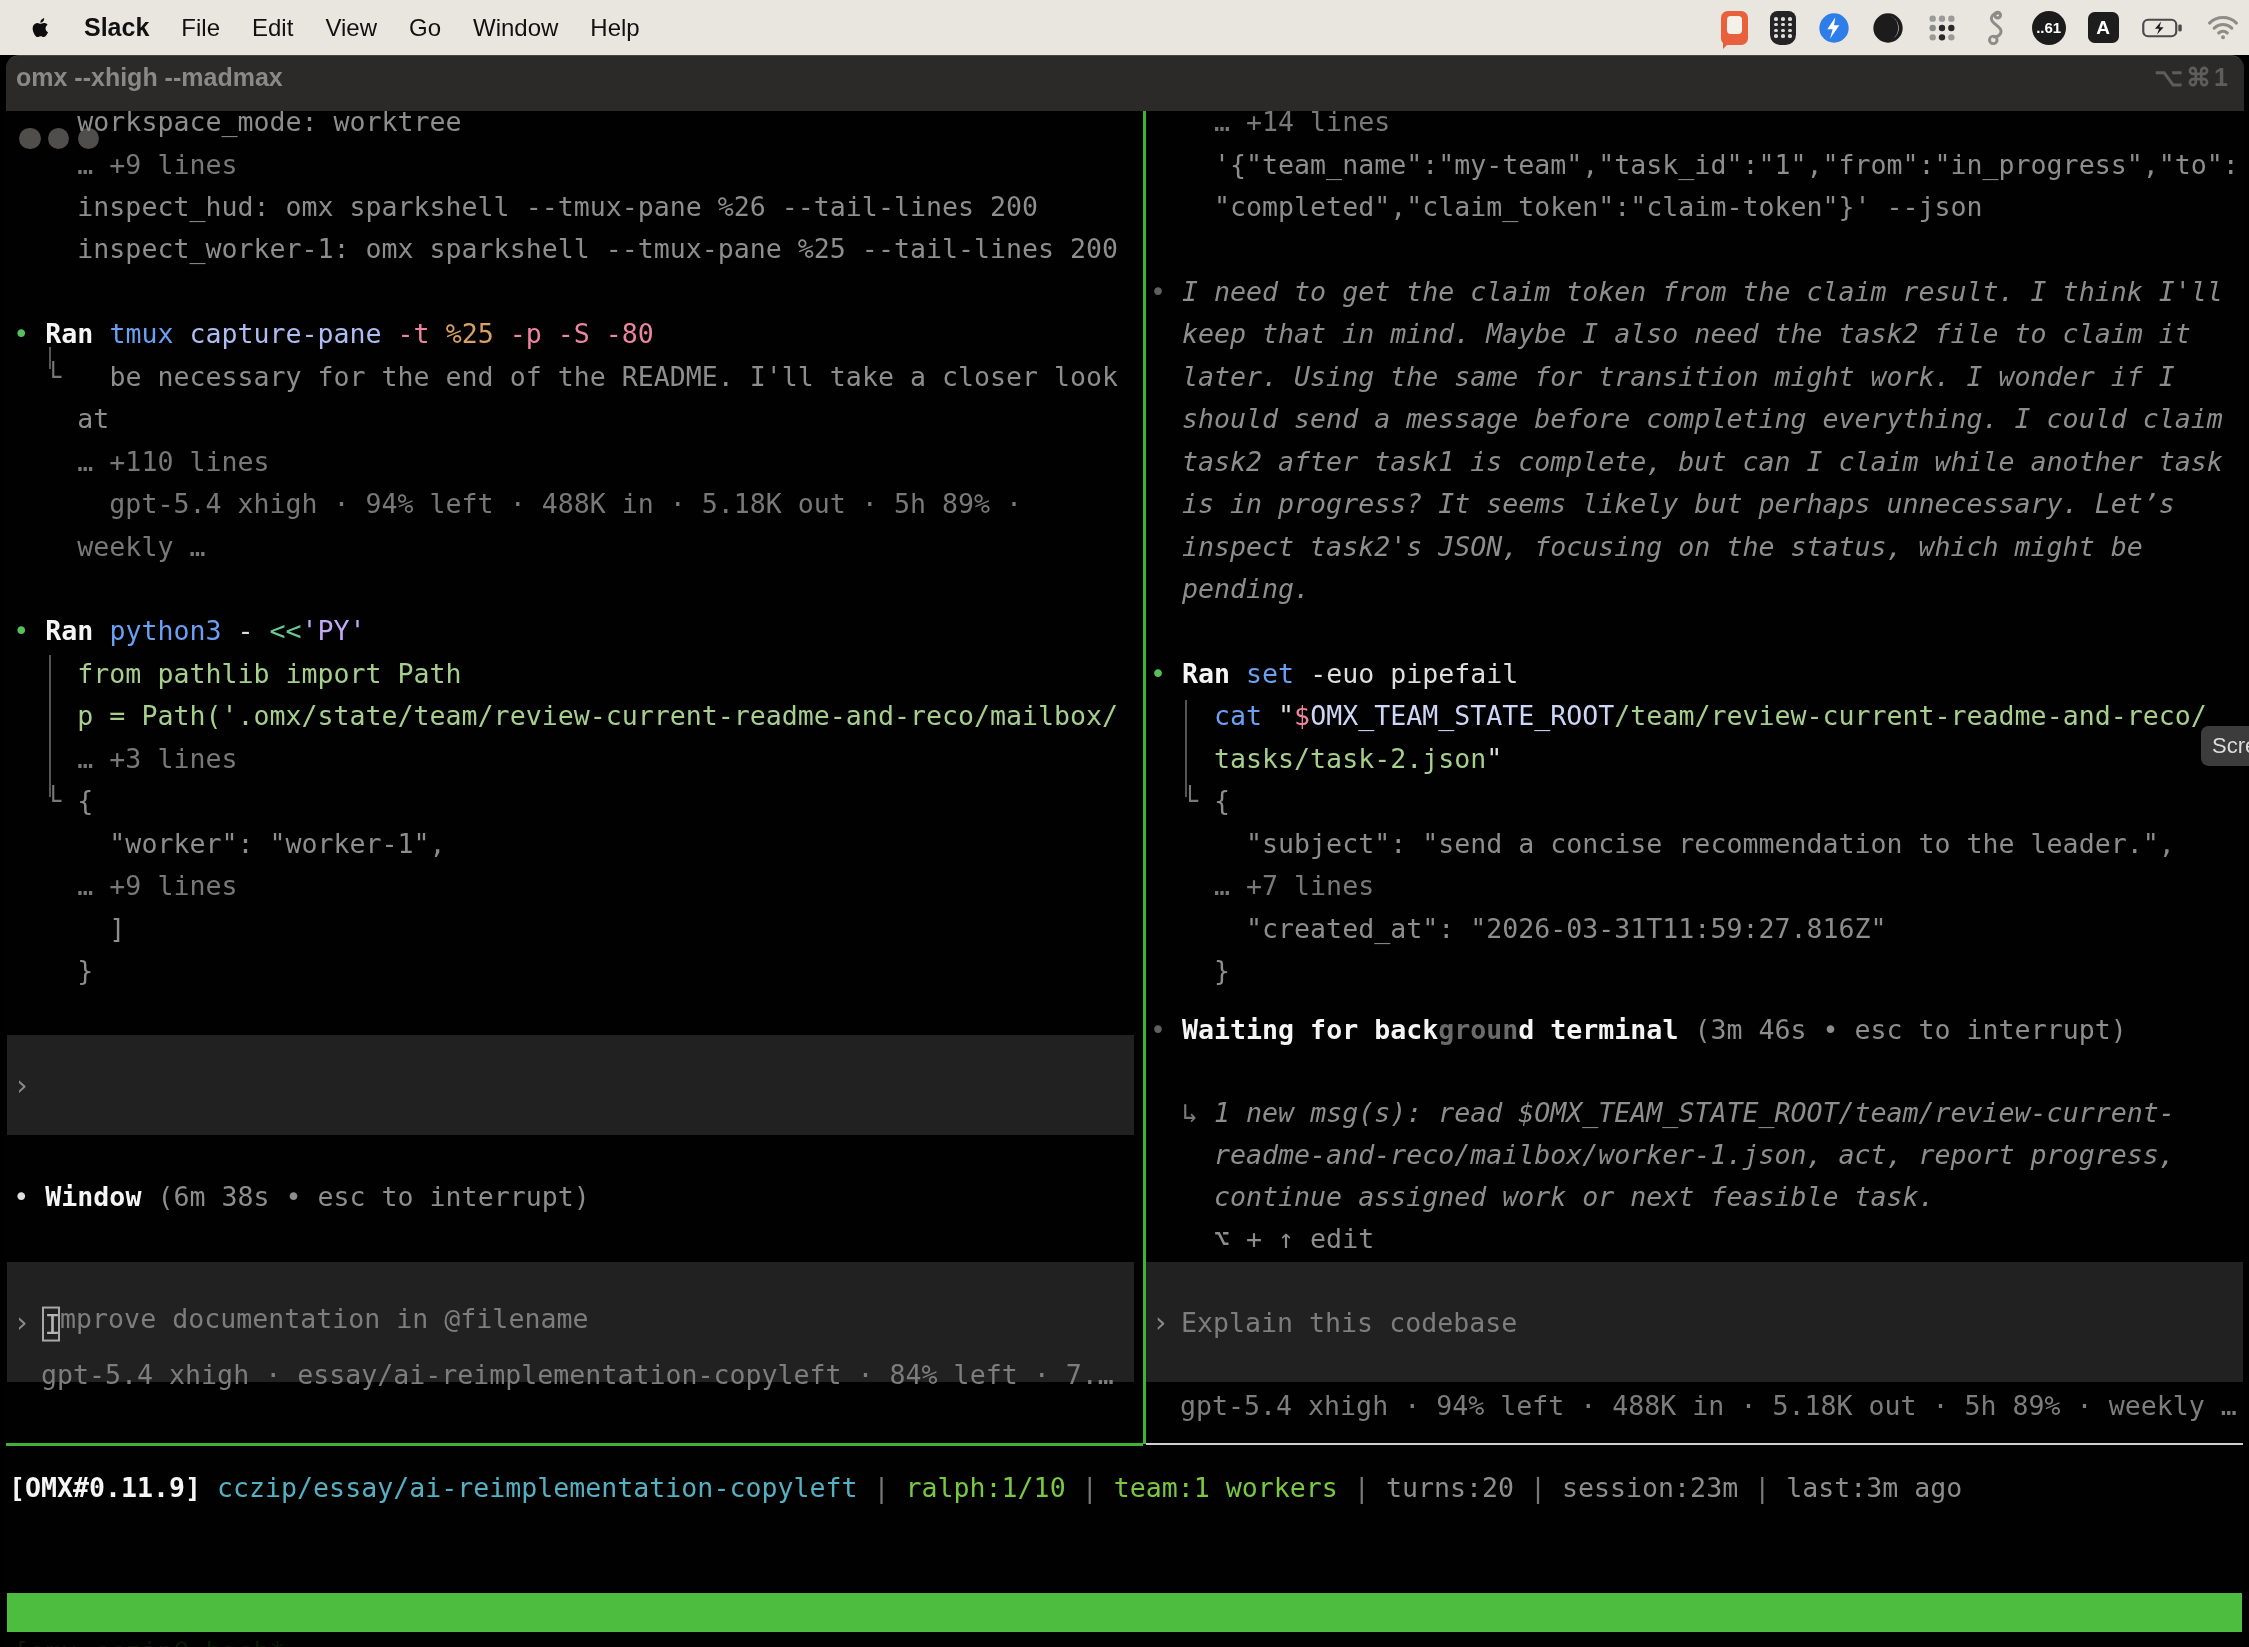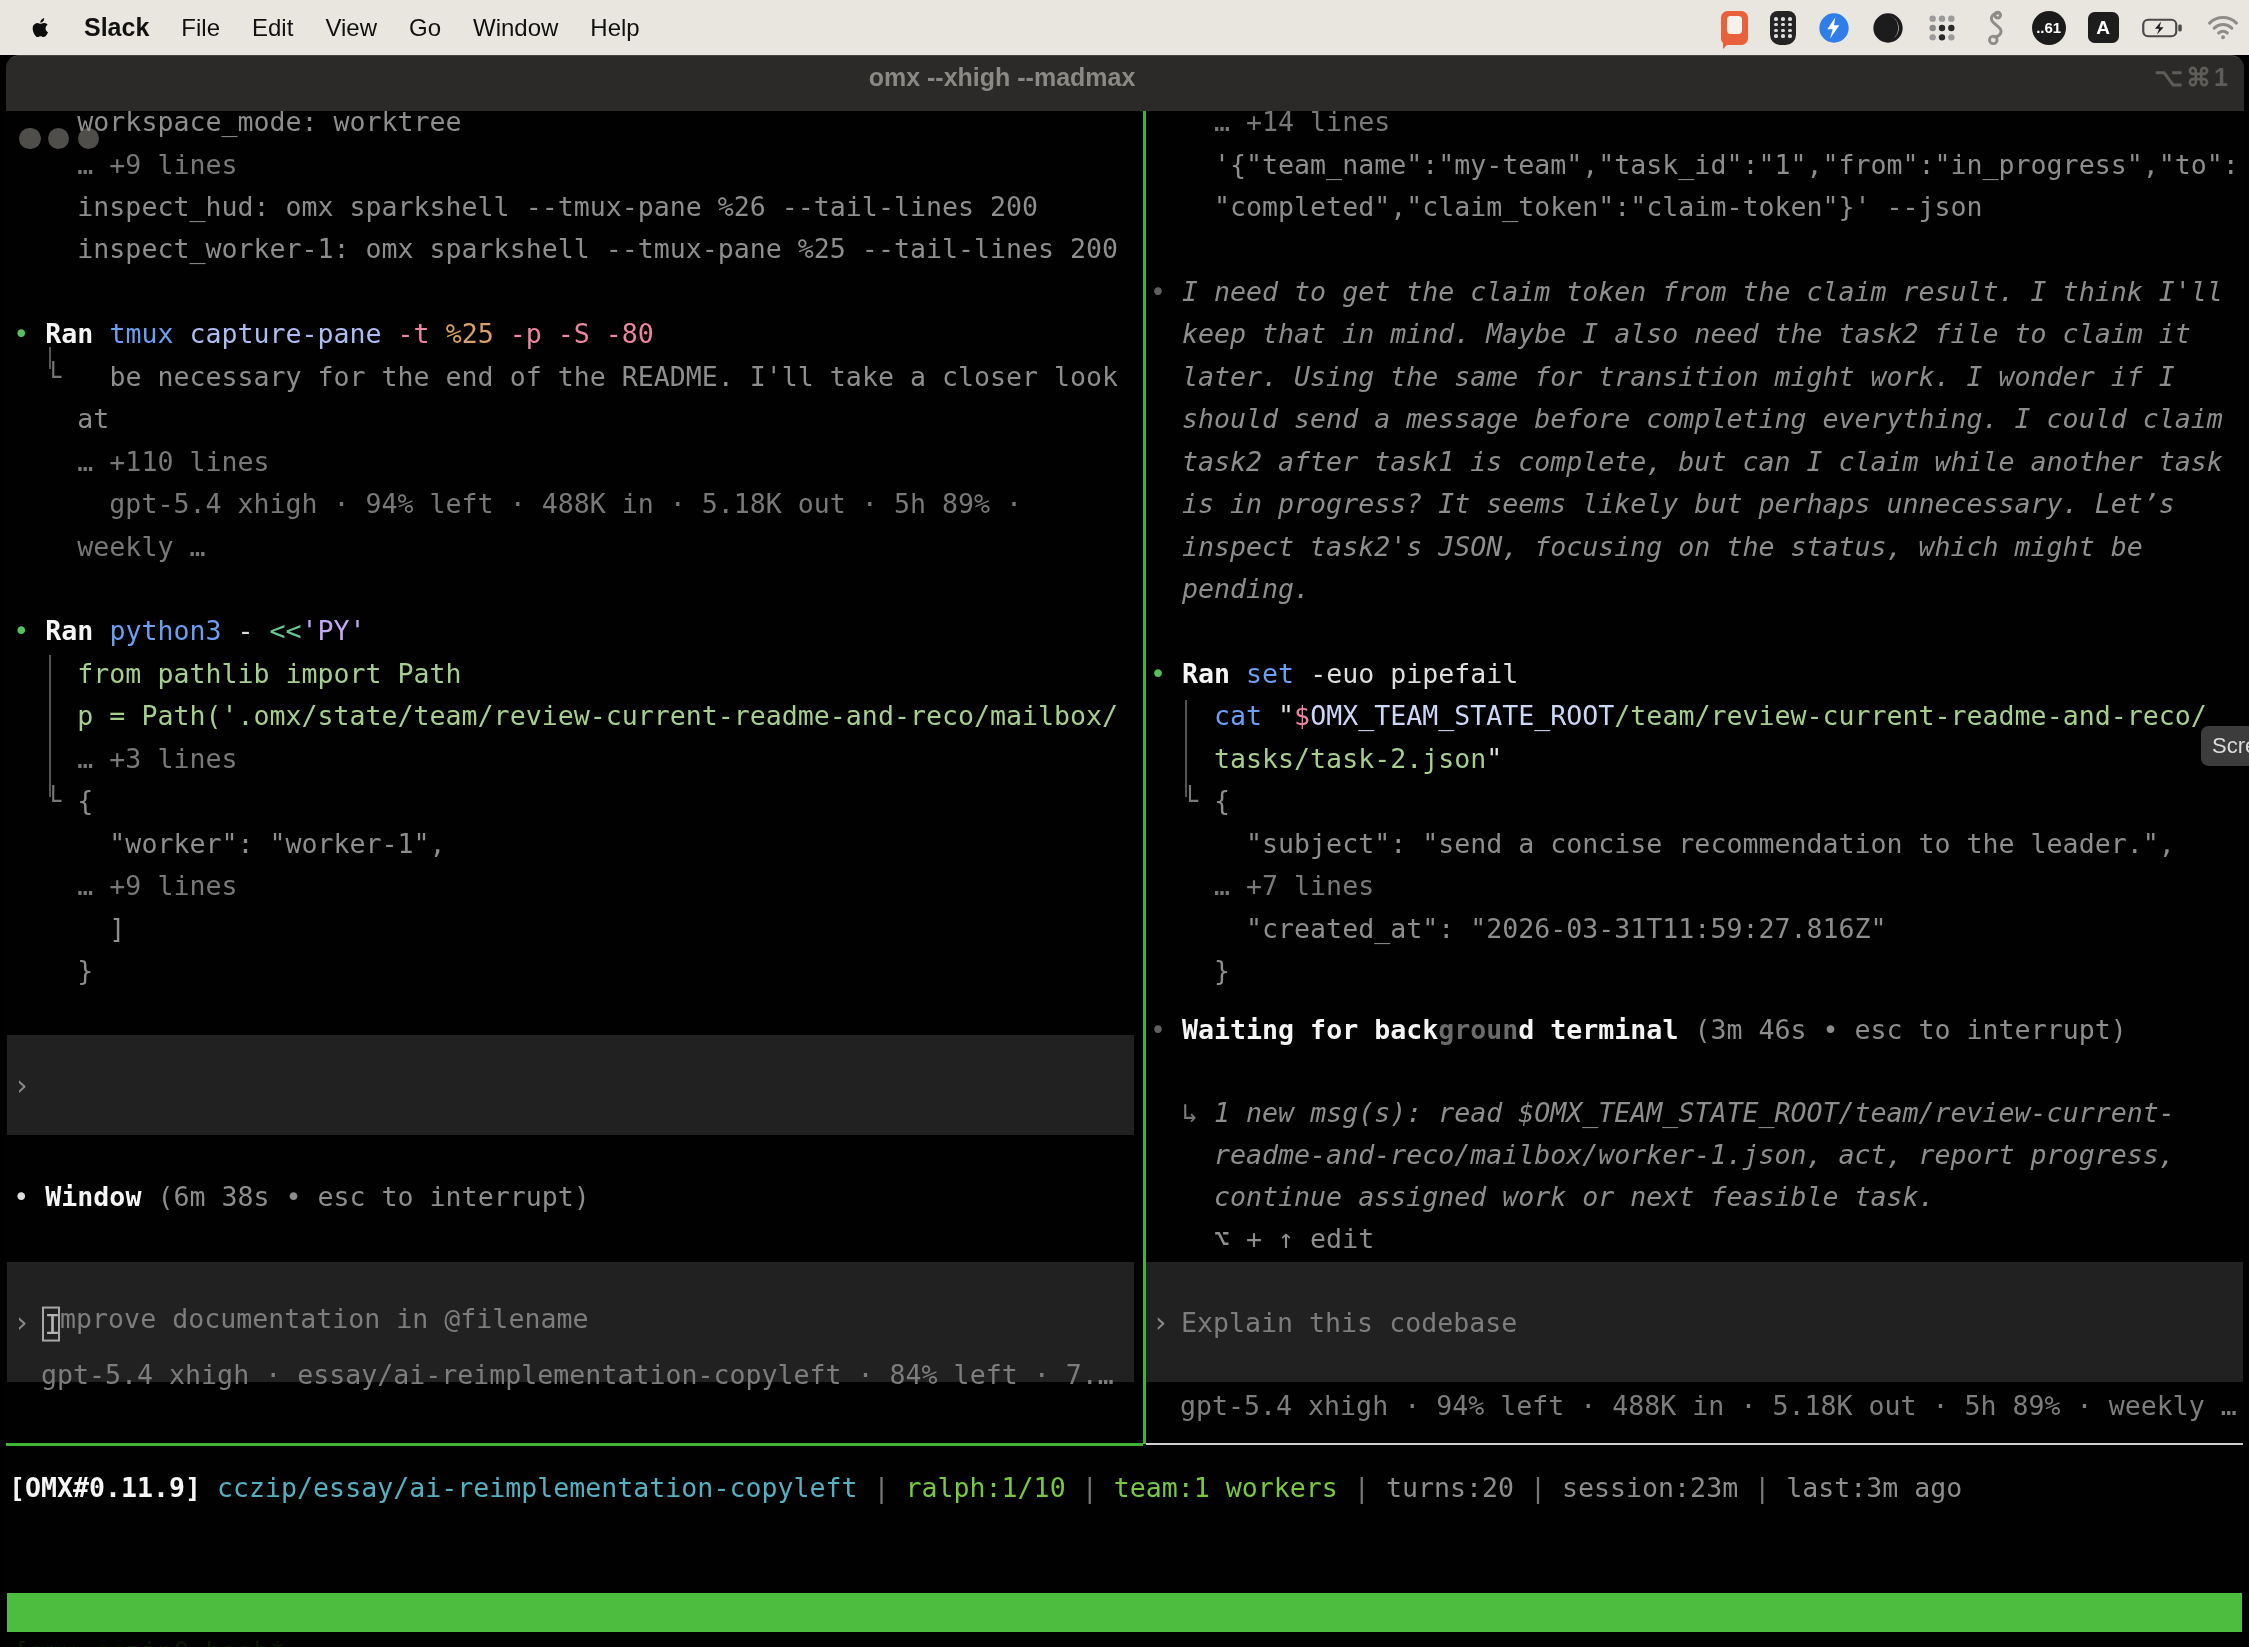--- a/index.html
+++ b/index.html
@@ -23,21 +23,21 @@
   .circle61{width:34px;height:34px;border-radius:50%;background:#1b1b1b;color:#fff;
             font-size:15px;font-weight:bold;display:flex;align-items:center;justify-content:center;}
   .akey{width:31px;height:31px;border-radius:6.6px;background:#1d1d1d;color:#fff;
         font-size:19px;font-weight:bold;display:flex;align-items:center;justify-content:center;}
   
   .window{position:absolute;left:5.9px;top:55px;width:2238px;height:1593px;background:#010101;
           border-radius:13.3px 13.3px 0 0;}
   .titlebar{position:absolute;left:0;top:0;width:2238px;height:56px;background:#2b2a28;
             border-radius:13.3px 13.3px 0 0;border-top:0.7px solid #454441;box-sizing:border-box;}
   .tl{position:absolute;top:72px;width:21.4px;height:21.4px;border-radius:50%;background:#504e4b;}
-  .wtitle{position:absolute;left:0;top:63px;width:2004px;text-align:center;
+  .wtitle{position:absolute;left:16px;top:63px;width:2004px;
           font-family:"Liberation Sans",sans-serif;font-weight:bold;font-size:25px;color:#8b8986;}
   .wshort{position:absolute;right:19px;top:63px;font-family:"Liberation Sans",sans-serif;
           font-weight:bold;font-size:25px;color:#5f5d5a;letter-spacing:3px;}
   
   .divider{position:absolute;left:1143px;top:111px;width:3px;height:1333px;background:#3fb335;}
   .hline-left{position:absolute;left:5.9px;top:1443px;width:1137px;height:3px;background:#3fb335;}
   .hline-right{position:absolute;left:1146px;top:1443px;width:1097px;height:2.2px;background:#d0d0d0;}
   .tline{position:absolute;white-space:pre;font-size:26.6px;line-height:42px;height:43px;}
   .c-gray{color:#8d8d8d}.c-dim{color:#787878}.c-white{color:#dedede}
   .c-boldwhite{color:#f5f5f5;font-weight:bold}.c-bolddim{color:#6b6b6b;font-weight:bold}

